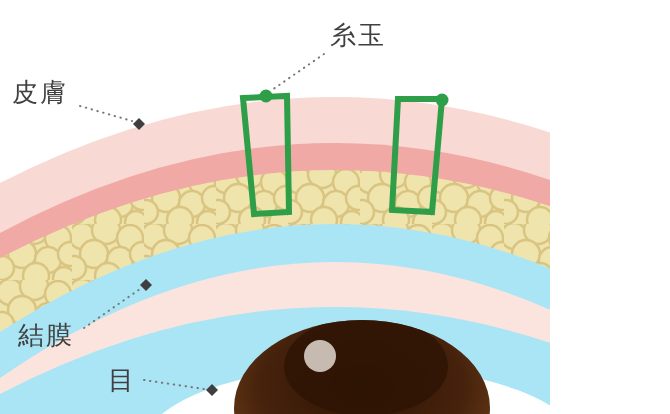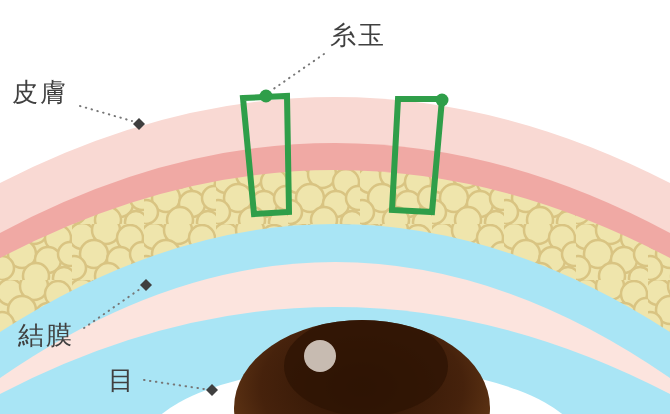--- a/index.html
+++ b/index.html
@@ -1,17 +1,17 @@
 <!DOCTYPE html>
 <html><head>
 <meta charset="utf-8">
 <style>
   html,body{margin:0;padding:0;background:#ffffff;}
   .stage{
-    width:670px;height:414px;position:relative;overflow:hidden;background:#fef9c3;
+    width:550px;height:414px;position:relative;overflow:hidden;background:#fef9c3;
     font-family:"Liberation Sans","DejaVu Sans",sans-serif;
   }
   svg{display:block;}
   .jp-label{
     font-family:"Liberation Sans","DejaVu Sans",sans-serif;
     font-size:26px;
     font-weight:500;
     letter-spacing:2px;
     fill:#404040;
   }

